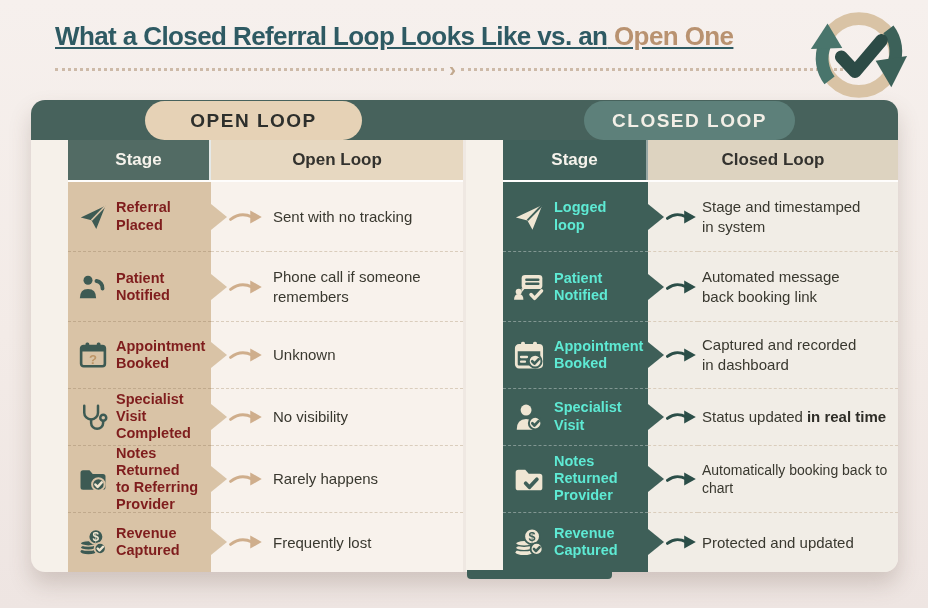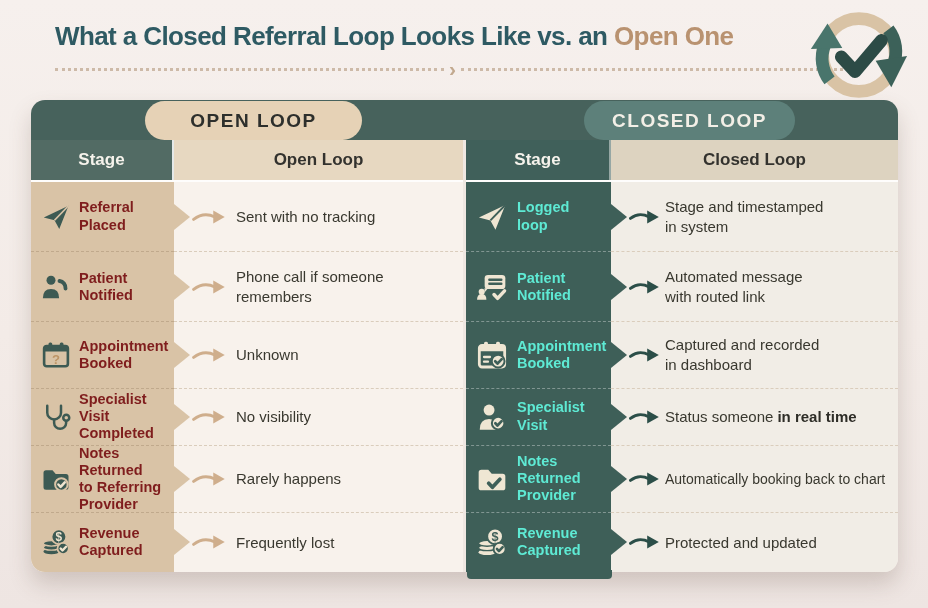--- a/index.html
+++ b/index.html
@@ -3,21 +3,21 @@
 <meta charset="utf-8">
 <style>
   * { margin:0; padding:0; box-sizing:border-box; }
   body { font-family:"Liberation Sans", sans-serif; background:#e9e2de; }
 
   .canvas { position:relative; width:928px; height:608px; overflow:hidden;
             background:linear-gradient(180deg,#f6f0ed 0%,#f3ebe7 55%,#eee5e2 100%); }
 
   
   .title { position:absolute; left:55px; top:21px; font-size:26px; font-weight:bold;
-           letter-spacing:-0.6px; color:#2e5a63; white-space:nowrap; }
+           letter-spacing:-0.6px; color:#2e5a63; white-space:nowrap;text-decoration:underline; }
   .title .accent { color:#b99270; }
 
   .divider { position:absolute; left:55px; right:78px; top:62px; height:14px;
              display:flex; align-items:center; }
   .divider .seg { flex:1; border-top:3px dotted #cdbaa8; }
   .divider .chev { color:#c2a98f; font-size:21px; font-weight:bold; line-height:10px; padding:0 5px; }
 
   .loop-icon { position:absolute; right:12px; top:2px; z-index:6; }
 
   
@@ -27,21 +27,21 @@
 
   .band { position:relative; flex:0 0 40px; background:#47625c; }
   .pill { position:absolute; top:1px; height:39px; border-radius:20px;
           display:flex; align-items:center; justify-content:center;
           font-weight:bold; font-size:19px; letter-spacing:1.5px; }
   .pill.open   { left:114px; width:217px; background:#e6d2b6; color:#2d2f2c; }
   .pill.closed { left:553px; width:211px; background:#5d807a; color:#f3efe7; }
 
   .tables { flex:1; display:flex; min-height:0; }
   .gap { flex:0 0 3px; background:#efe8e2; }
-  .tbl { display:flex; flex-direction:column; min-height:0; }
+  .tbl { display:flex; flex-direction:column; min-height:0;padding-left:37px; }
   .tbl.open   { flex:0 0 432px; --icol:#3d5a53; --ichk:#f0e5d0; --iring:#d9c3a6; }
   .tbl.closed { flex:1;         --icol:#efe6d3; --ichk:#3e5f58; --iring:#3e5f58; }
 
   .thead { display:flex; flex:0 0 42px; border-bottom:2px solid rgba(255,255,255,0.85); }
   .th { display:flex; align-items:center; justify-content:center; font-size:17px; font-weight:bold; }
   .tbl.open   .th.stage-h  { flex:0 0 143px; background:#526b64; color:#f6f3ec; border-right:2px solid rgba(255,255,255,0.85); }
   .tbl.open   .th.result-h { flex:1; background:#e7d8c1; color:#33322e; }
   .tbl.closed .th.stage-h  { flex:0 0 145px; background:#40605a; color:#f6f3ec; border-right:2px solid rgba(255,255,255,0.45); }
   .tbl.closed .th.result-h { flex:1; background:#ddd3c0; color:#33322e; }
 
@@ -320,21 +320,21 @@
 Notified</span>
               <i class="point"></i>
             </div>
             <div class="arrowcell">
               <svg width="32" height="24" viewBox="0 0 44 26">
                   <path d="M2 15 C 12 7, 20 9, 28 13" stroke="#2b4e48" stroke-width="4" fill="none" stroke-linecap="round"></path>
                   <polygon points="25,4 41,13 25,22" fill="#2b4e48"></polygon>
                 </svg>
             </div>
             <div class="desc"><span>Automated message
-with routed link</span><b></b></div>
+back booking link</span><b></b></div>
           </div>
 
           <div class="row">
             <div class="stage">
               <span class="row-icon">
                 <svg width="32" height="32" viewBox="0 0 24 24">
                     <rect x="2.5" y="4.8" width="19" height="16.2" rx="2" fill="none" stroke="currentColor" stroke-width="2.1"></rect>
                     <path d="M2.5 6.8 a2 2 0 0 1 2 -2 h15 a2 2 0 0 1 2 2 V9.2 h-19 Z" fill="currentColor"></path>
                     <rect x="6" y="2" width="3" height="4.6" rx="1.2" fill="currentColor"></rect>
                     <rect x="15" y="2" width="3" height="4.6" rx="1.2" fill="currentColor"></rect>
@@ -370,21 +370,21 @@
               <span class="stage-label">Specialist
 Visit</span>
               <i class="point"></i>
             </div>
             <div class="arrowcell">
               <svg width="32" height="24" viewBox="0 0 44 26">
                   <path d="M2 15 C 12 7, 20 9, 28 13" stroke="#2b4e48" stroke-width="4" fill="none" stroke-linecap="round"></path>
                   <polygon points="25,4 41,13 25,22" fill="#2b4e48"></polygon>
                 </svg>
             </div>
-            <div class="desc"><span>Status someone</span><b>in real time</b></div>
+            <div class="desc"><span>Status updated</span><b>in real time</b></div>
           </div>
 
           <div class="row">
             <div class="stage">
               <span class="row-icon">
                 <svg width="32" height="32" viewBox="0 0 24 24">
                     <path d="M2 7 a2 2 0 0 1 2 -2 h5.2 l2.6 3 H20 a2 2 0 0 1 2 2 v8.5 a2 2 0 0 1 -2 2 H4 a2 2 0 0 1 -2 -2 Z" fill="currentColor"></path>
                     <path class="chk" d="M9.5 15.2 l2.8 3 l5.6 -6" stroke-width="2.8" stroke-linecap="round" stroke-linejoin="round"></path>
                   </svg>
               </span>

